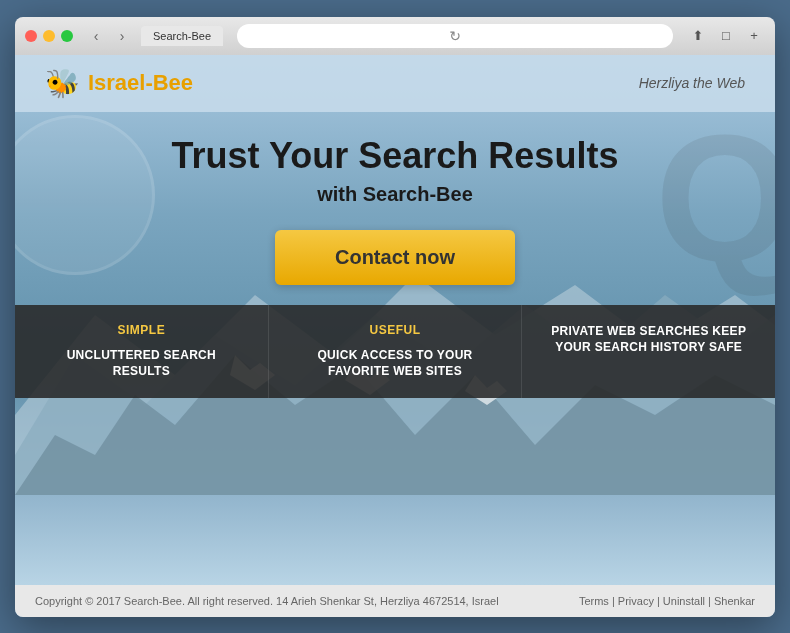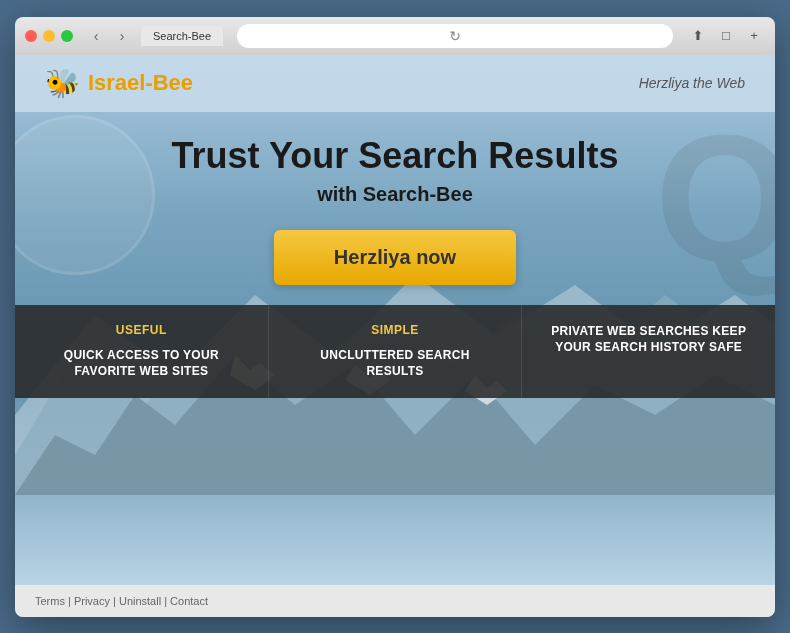--- a/index.html
+++ b/index.html
@@ -376,37 +376,38 @@
           <span class="logo-text">
             <span>Israel</span><span>-</span><span style="color:#e8a000;">Bee</span>
           </span>
         </div>
         <span class="tagline">Herzliya the Web</span>
       </div>
 
       <div class="hero-text-area">
         <h1 class="hero-title">Trust Your Search Results</h1>
         <p class="hero-subtitle">with Search-Bee</p>
-        <button class="install-btn">Herzliya now</button>
+        <button class="install-btn">Contact now</button>
       </div>
 
       <div class="features-section" style="width:100%;">
+        <div class="feature-col">
+          <div class="feature-label">SIMPLE</div>
+          <div class="feature-desc">UNCLUTTERED SEARCH RESULTS</div>
+        </div>
         <div class="feature-col">
           <div class="feature-label">USEFUL</div>
           <div class="feature-desc">QUICK ACCESS TO YOUR FAVORITE WEB SITES</div>
         </div>
         <div class="feature-col">
-          <div class="feature-label">SIMPLE</div>
-          <div class="feature-desc">UNCLUTTERED SEARCH RESULTS</div>
-        </div>
-        <div class="feature-col">
           <div class="feature-desc">PRIVATE WEB SEARCHES KEEP YOUR SEARCH HISTORY SAFE</div>
         </div>
       </div>
 
     </div>
 
     <div class="footer">
-      <span class="footer-links">Terms | Privacy | Uninstall | Contact</span>
+      <span class="footer-copy">Copyright © 2017 Search-Bee. All right reserved. 14 Arieh Shenkar St, Herzliya 4672514, Israel</span>
+      <span class="footer-links">Terms | Privacy | Uninstall | Shenkar</span>
     </div>
 
   </div>
 </div>
 
 </body></html>

